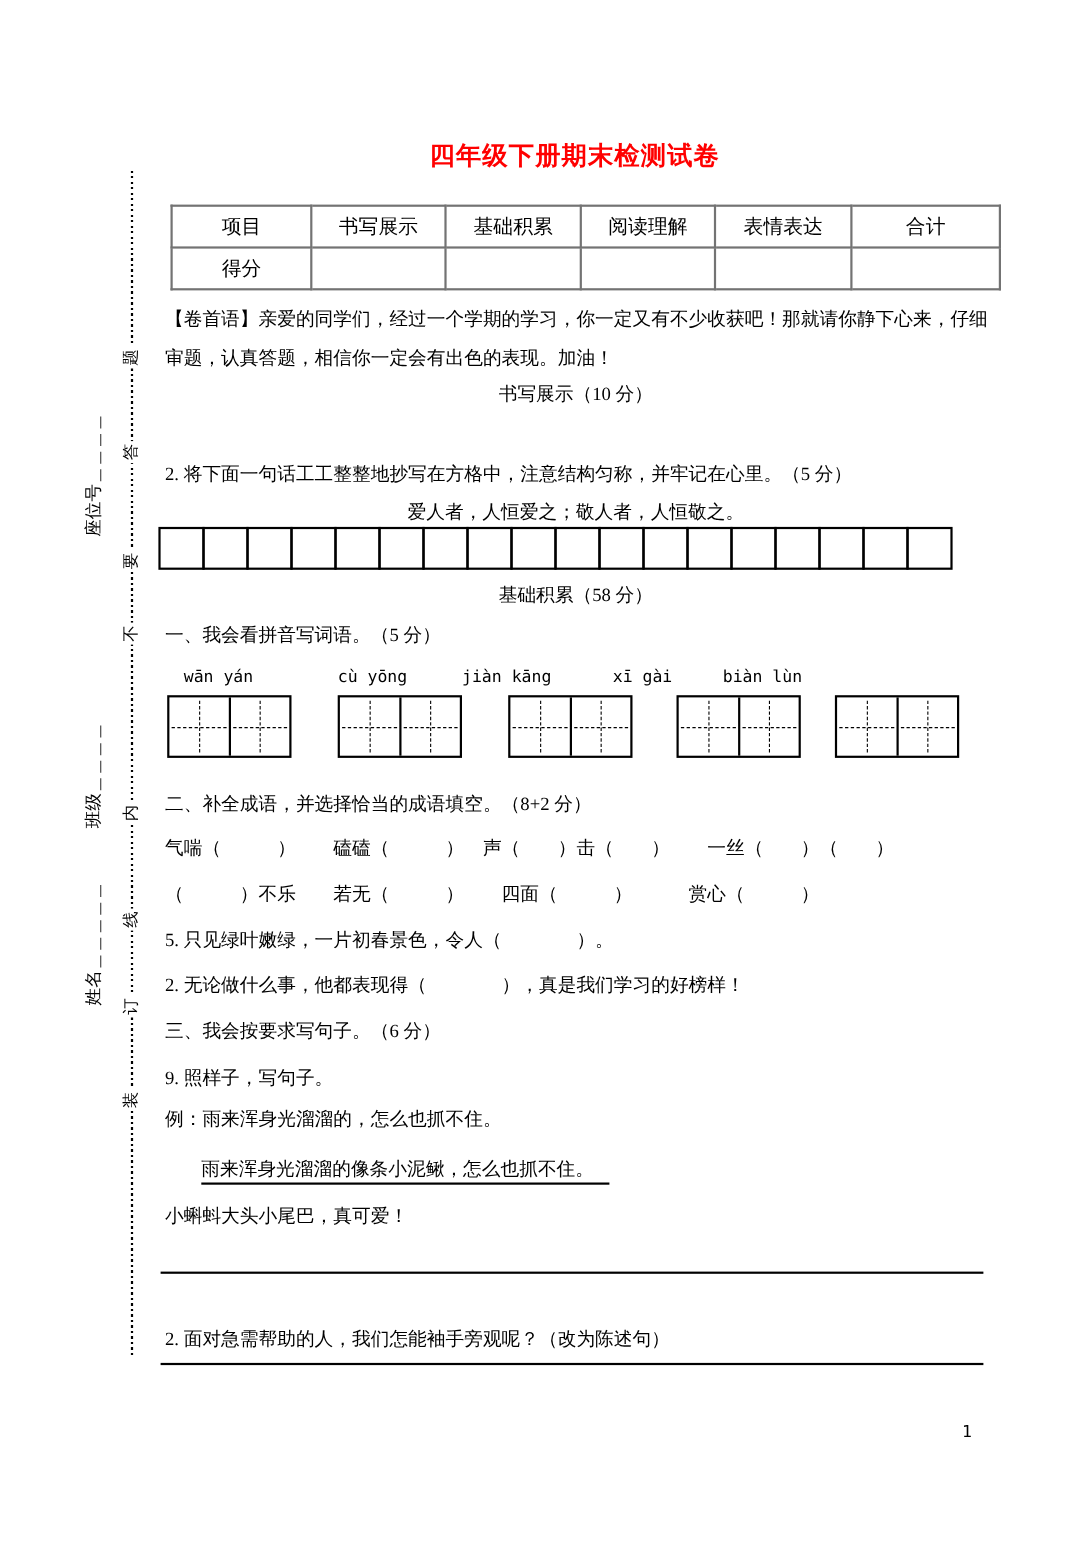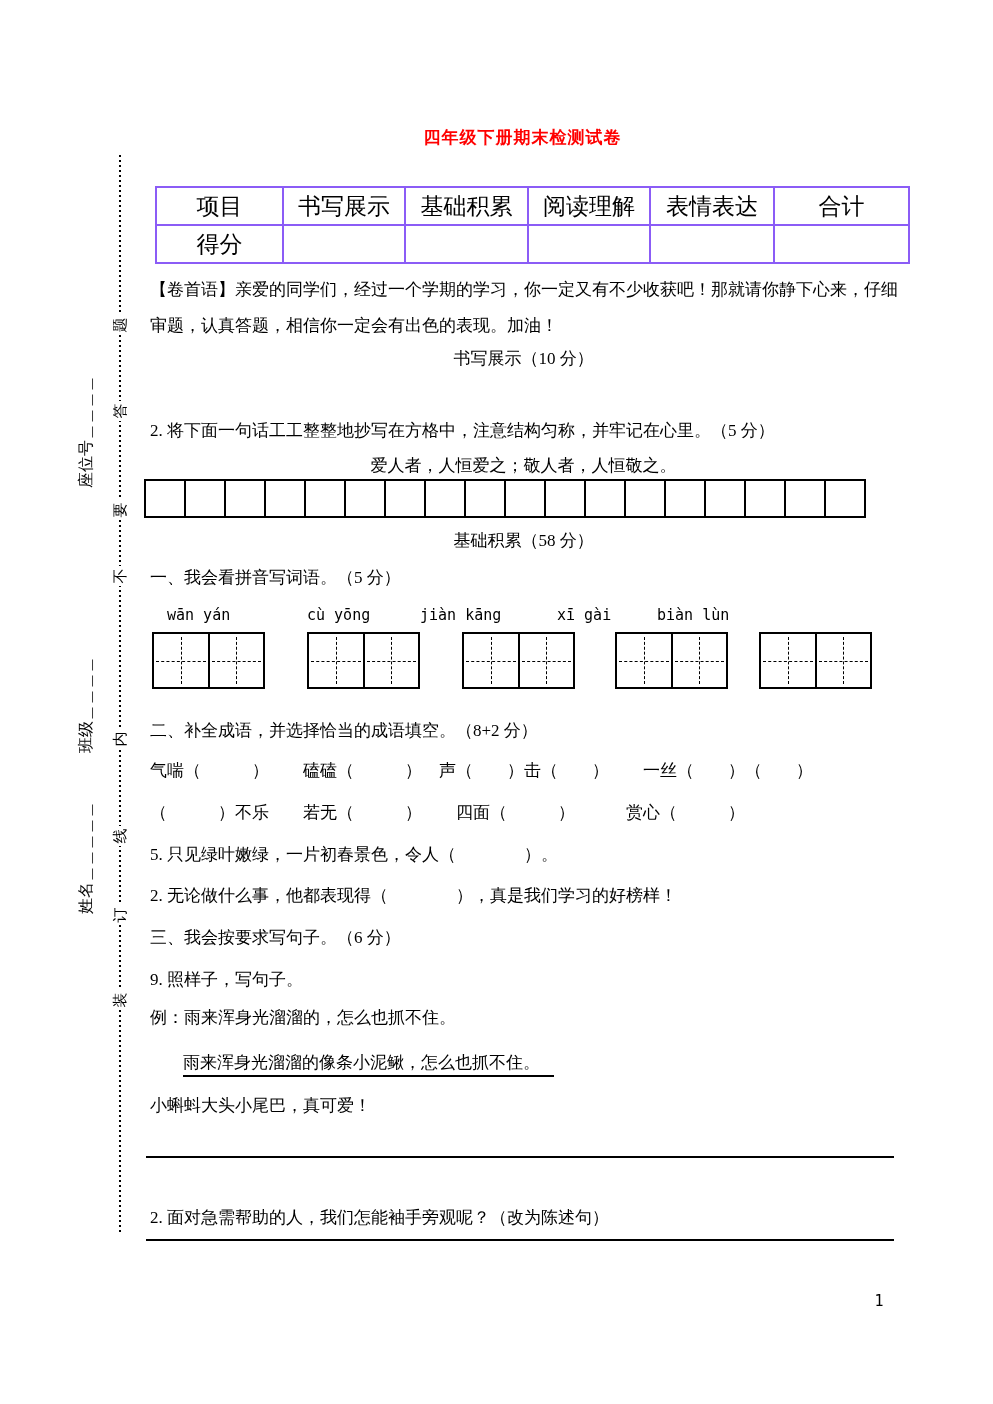--- a/index.html
+++ b/index.html
@@ -7,26 +7,26 @@
     position:relative; width:993px; height:1404px; margin:0 auto;
     background:#ffffff; overflow:hidden;
     font-family:"Liberation Serif", serif; color:#000;
     font-size:17px;
   }
   .abs { position:absolute; }
   .line { position:absolute; left:150px; width:747px; white-space:nowrap; line-height:22px; }
 
   
   #title { top:126px; left:150px; width:745px; text-align:center;
-           font-size:17px; font-weight:bold; letter-spacing:1px; }
+           font-size:23px; font-weight:bold; letter-spacing:1px; }
 
   
   #score-table { position:absolute; top:186px; left:155px; border-collapse:collapse; table-layout:fixed; }
-  #score-table td, #score-table th { border:2px solid #8b5cf6; height:36px; text-align:center;
-           font-weight:normal; font-size:23px; padding:0; }
+  #score-table td, #score-table th { border:2px solid #737373; height:36px; text-align:center;
+           font-weight:normal; font-size:18px; padding:0; }
 
   
   #preface { position:absolute; top:272px; left:150px; width:748px; line-height:36px; text-align:justify; }
 
   
   #h-writing   { top:348px; text-align:center; }
   #w-q1        { top:384px; }
   #w-q2        { top:420px; }
   #copy-sentence { top:455px; text-align:center; }
   #h-accum     { top:530px; text-align:center; }

